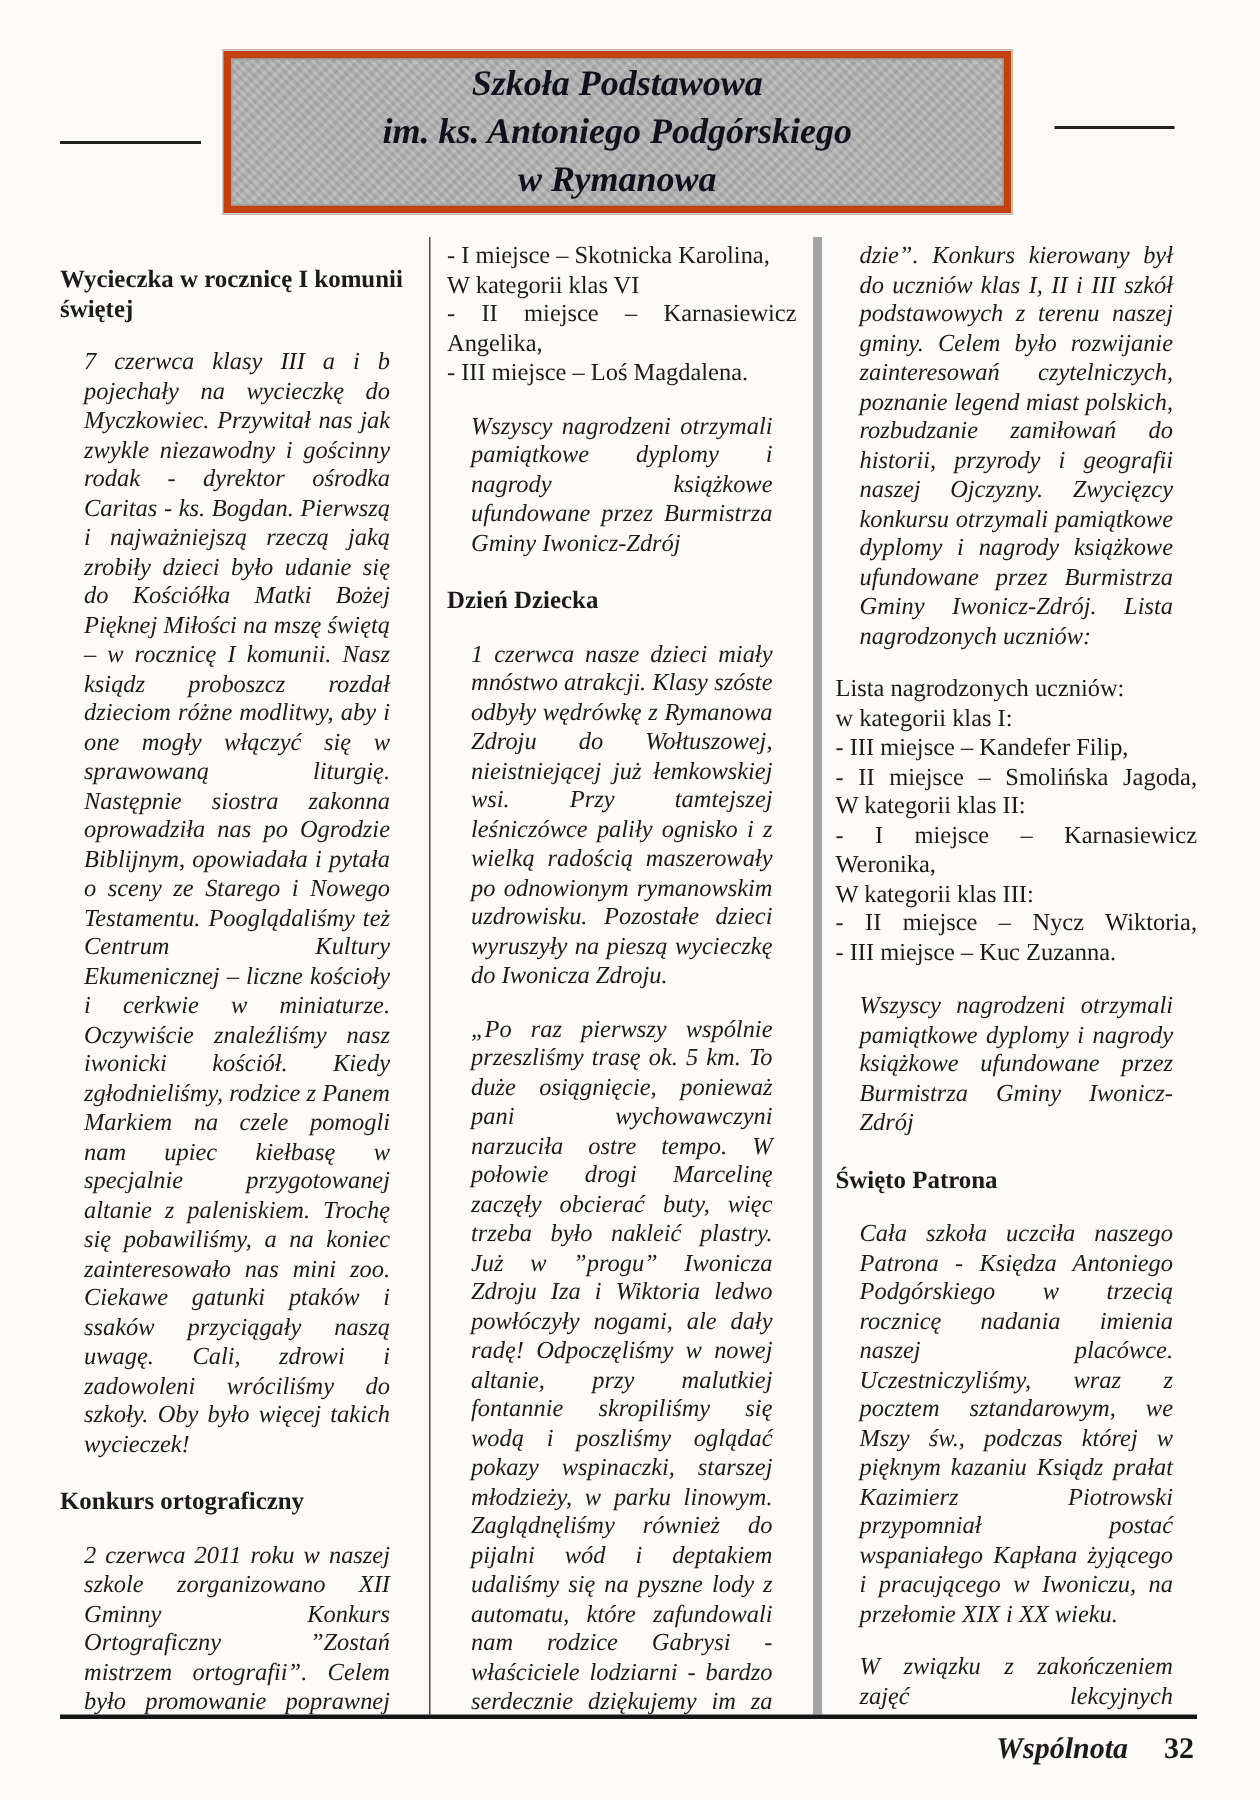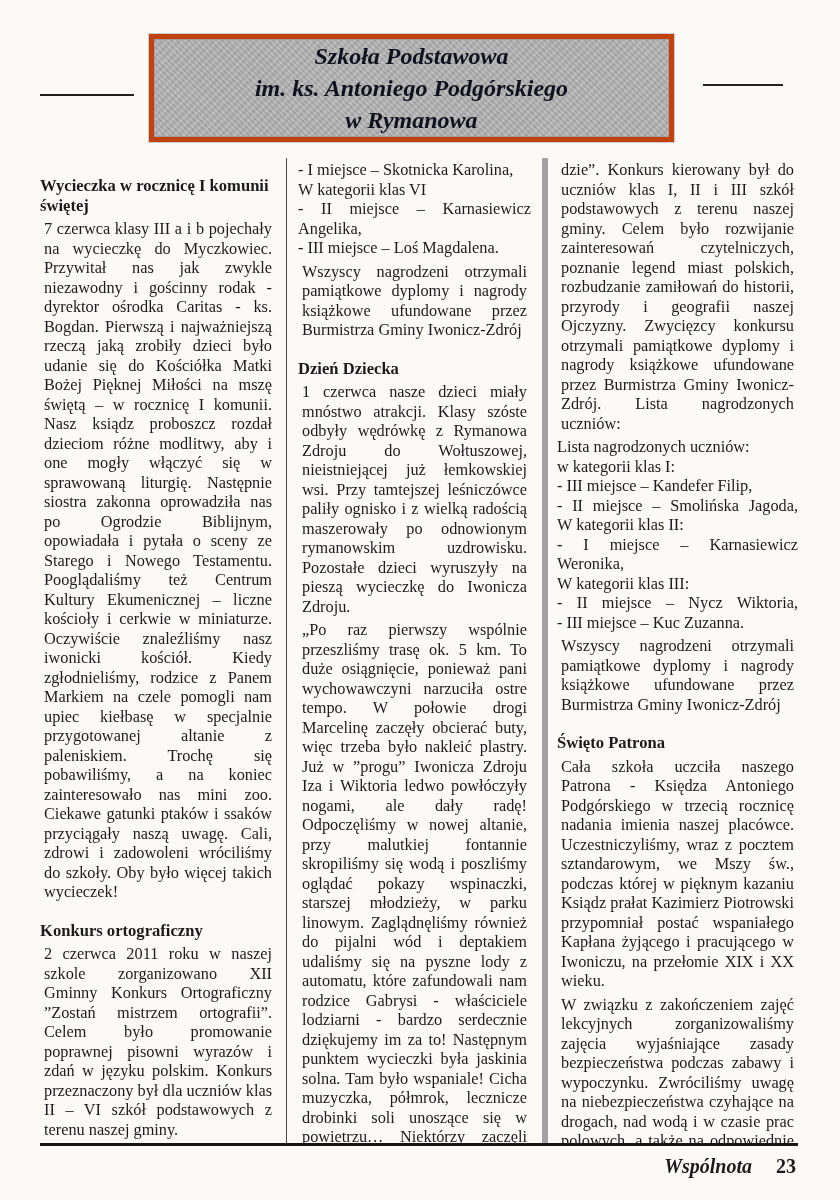--- a/index.html
+++ b/index.html
@@ -40,21 +40,21 @@
   .col{box-sizing:border-box;overflow:hidden;height:985px;
        font-size:16.3px;line-height:19.5px;text-align:justify;}
   .col-1{width:246px;padding-right:10px;}
   .col-2{width:262px;padding:0 11px;border-left:1px solid #4a4a4a;border-right:6px solid #a3a3a3;}
   .col-3{width:250px;padding-left:9px;}
   .col h3{
     font-size:16.6px;line-height:19.5px;font-weight:bold;
     margin:19px 0 0 0;text-align:left;
   }
   .col h3.first{margin-top:18px;}
-  .col p{margin:4px;hyphens:auto;-webkit-hyphens:auto;}
+  .col p{margin:16px;hyphens:auto;font-style:italic;-webkit-hyphens:auto;}
   .ln{text-align:justify;hyphens:auto;}
   .ln.stretch{text-align-last:justify;}
   
   .footer-rule{position:absolute;left:40px;top:1143px;width:758px;height:3px;background:#161616;}
   .footer{
     position:absolute;right:44px;top:1155px;
     display:flex;align-items:flex-start;gap:24px;
   }
   .journal{font-weight:bold;font-style:italic;font-size:20px;}
   .pagenum{font-weight:bold;font-size:20px;}
@@ -114,16 +114,16 @@
       <h3>Święto Patrona</h3>
       <p>Cała szkoła uczciła naszego Patrona - Księdza Antoniego Podgórskiego w trzecią rocznicę nadania imienia naszej placówce. Uczestniczyliśmy, wraz z pocztem sztandarowym, we Mszy św., podczas której w pięknym kazaniu Ksiądz prałat Kazimierz Piotrowski przypomniał postać wspaniałego Kapłana żyjącego i pracującego w Iwoniczu, na przełomie XIX i XX wieku.</p>
       <p>W związku z zakończeniem zajęć lekcyjnych zorganizowaliśmy zajęcia wyjaśniające zasady bezpieczeństwa podczas zabawy i wypoczynku. Zwróciliśmy uwagę na niebezpieczeństwa czyhające na drogach, nad wodą i w czasie prac polowych, a także na odpowiednie zachowanie wobec nieznajomych. Na te i inne problemy uczulała także pani aspirant z Komendy Powiatowej w Krośnie.</p>
     </div>
 
   </div>
 
   <div class="footer-rule"></div>
   <div class="footer">
     <span class="journal">Wspólnota</span>
-    <span class="pagenum">23</span>
+    <span class="pagenum">32</span>
   </div>
 
 </div>
 
 </body></html>

